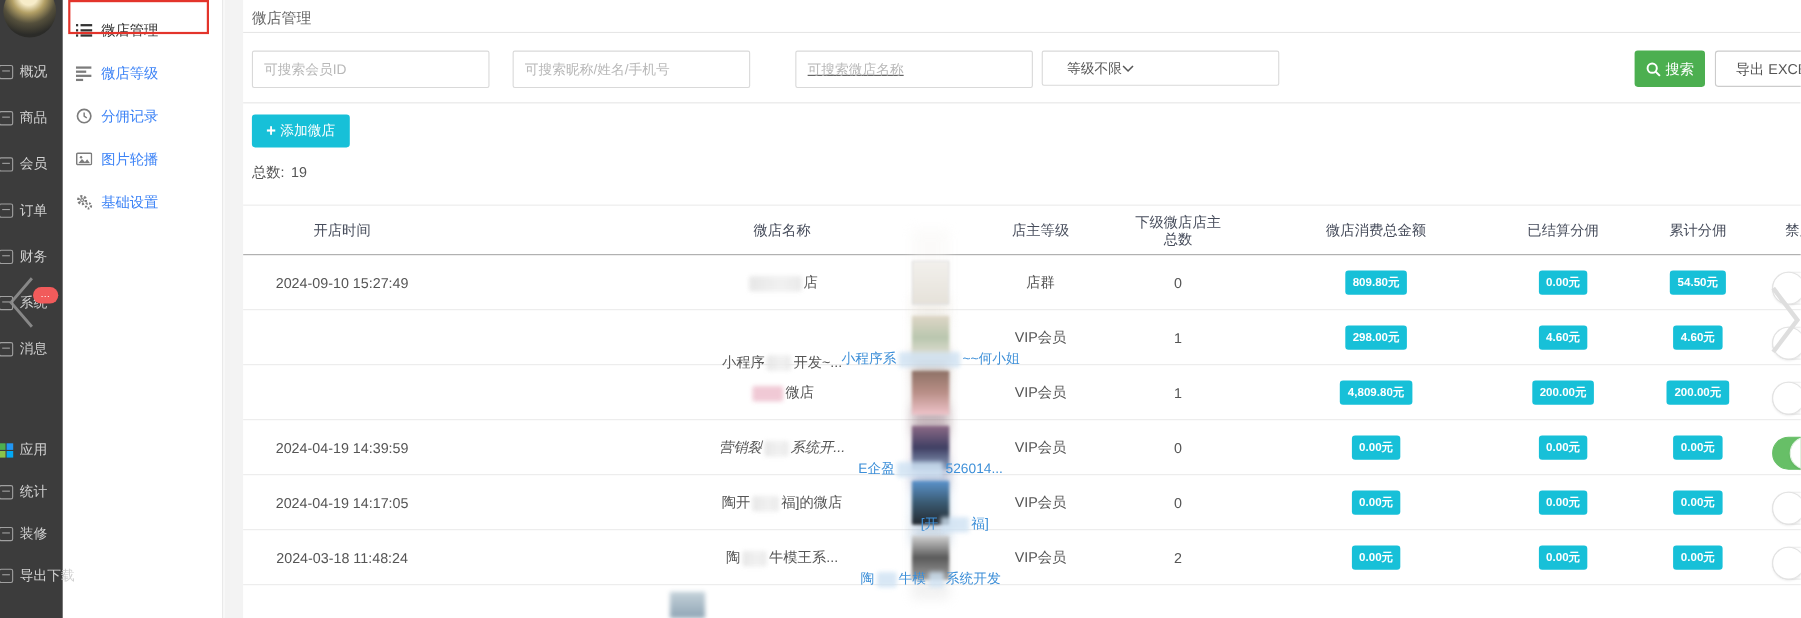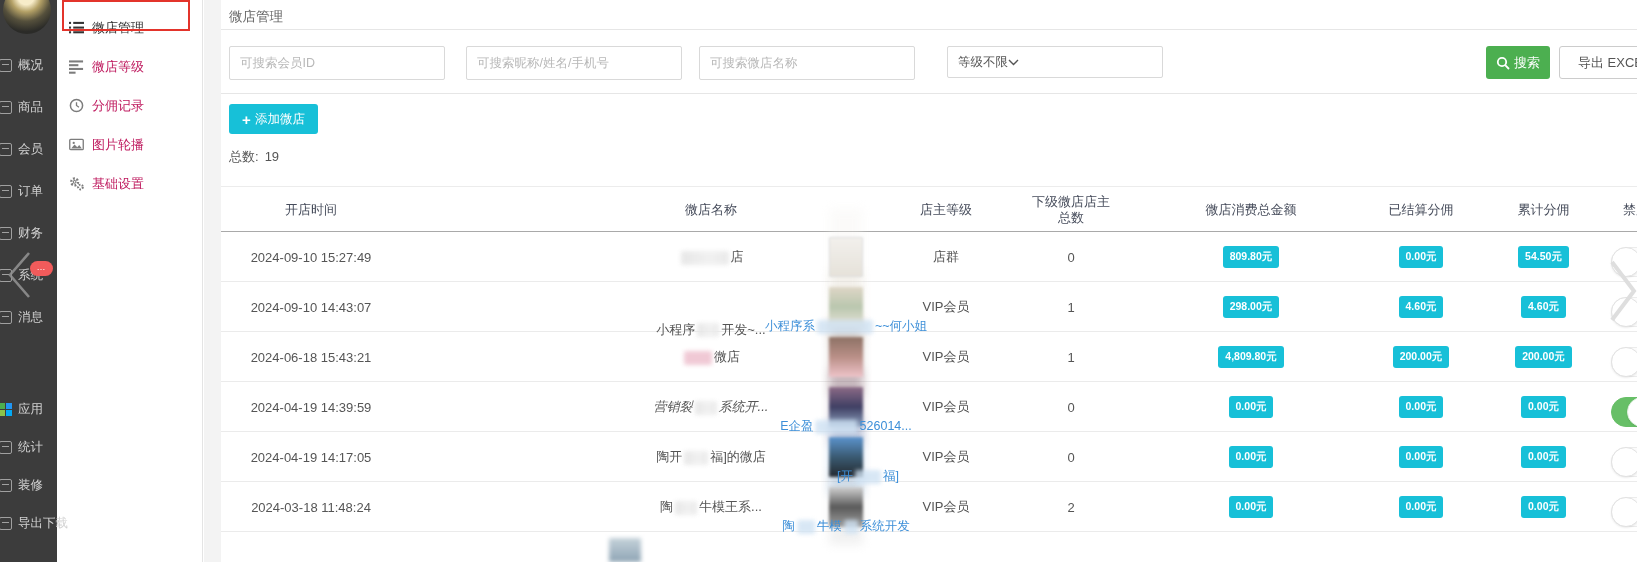--- a/index.html
+++ b/index.html
@@ -23,40 +23,40 @@
   .mi.colorful{border:none;display:grid;grid-template-columns:1fr 1fr;gap:1px;}
   .mi.colorful::after{display:none;}
   .mi.colorful i{display:block;}
   #msg-badge{position:absolute;left:30px;top:261px;width:23px;height:15px;border-radius:8px;background:var(--badge-red);
     color:#fff;font-size:9px;line-height:12px;text-align:center;letter-spacing:1px;z-index:7;}
   #collapse-chevron{position:absolute;left:2px;top:250px;z-index:6;}
 
   
   #sub-sidebar{position:absolute;left:57px;top:0;width:146px;height:562px;background:#fff;border-right:1px solid #e4e4e4;z-index:4;}
   #sub-menu{padding-top:8px;}
-  .s-item{display:flex;align-items:center;height:39px;padding-left:12px;font-size:13px;color:#be185d;cursor:pointer;white-space:nowrap;}
+  .s-item{display:flex;align-items:center;height:39px;padding-left:12px;font-size:13px;color:#3b82f6;cursor:pointer;white-space:nowrap;}
   .s-item .sicon{width:15px;height:15px;margin-right:8px;flex-shrink:0;color:#7c7c7c;}
   .s-item.selected{color:#333;}
   .s-item.selected .sicon{color:#333;}
   #red-box{position:absolute;left:5px;top:0px;width:128px;height:31px;border:2px solid var(--red);pointer-events:none;z-index:8;}
 
   #gap-strip{position:absolute;left:204px;top:0;width:17px;height:562px;background:#f3f3f3;z-index:3;}
 
   
   #content{position:absolute;left:221px;top:0;width:1416px;height:562px;background:#fff;}
   #page-title{position:absolute;left:8px;top:8px;font-size:13.5px;color:#666;}
   .h-divider{position:absolute;left:0;width:1416px;height:1px;background:#e6e6e6;}
   #divider-title{top:29px;} #divider-filter{top:93px;}
 
   .f-input{position:absolute;top:46px;height:32px;width:216px;border:1px solid #d9d9d9;border-radius:2px;
     padding:16px 10px;font-size:12.5px;color:#555;outline:none;}
   .f-input::placeholder{color:#b8b8b8;}
-  #f-member{left:8px;} #f-nick{left:245px;} #f-store{left:478px;}
+  #f-member{left:8px;} #f-nick{left:245px;} #f-store{left:502px;text-decoration:underline;}
   #f-level{position:absolute;left:726px;top:46px;width:216px;height:32px;border:1px solid #d9d9d9;border-radius:2px;
-    display:flex;align-items:center;padding:0 10px;font-size:12.5px;color:#555;cursor:pointer;background:#fff;}
+    display:flex;align-items:center;padding:0 22px;font-size:12.5px;color:#555;cursor:pointer;background:#fff;}
   #search-btn{position:absolute;left:1265px;top:46px;width:64px;height:33px;background:var(--green);border:none;border-radius:3px;
     color:#fff;font-size:13px;display:flex;align-items:center;justify-content:center;gap:4px;cursor:pointer;}
   #export-btn{position:absolute;left:1338px;top:46px;width:160px;height:33px;background:#fff;border:1px solid #ccc;border-radius:3px;
     color:#555;font-size:13px;text-align:left;padding-left:18px;cursor:pointer;}
   #add-btn{position:absolute;left:8px;top:104px;width:89px;height:30px;background:var(--cyan);border:none;border-radius:3px;
     color:#fff;font-size:12.5px;display:flex;align-items:center;justify-content:center;gap:4px;cursor:pointer;}
   #add-btn .plus{font-size:15px;font-weight:bold;line-height:1;}
   #total{position:absolute;left:8px;top:148px;font-size:13px;color:#555;}
   #total-val{margin-left:6px;}
 
@@ -296,21 +296,20 @@
             <div class="c x8">
               <span class="badge">54.50元</span>
             </div>
             <div class="c x9">
               <div class="toggle">
                 <div class="knob"></div>
               </div>
             </div>
           </div>
           <div class="t-row">
-            <div class="c x1">2024-09-10 14:43:07</div>
             <div class="c x2">
               <div style="white-space: nowrap; margin-top: 45px;"><span class="seg-t">小程序</span><span class="seg-b" style="width: 22px;"></span><span class="seg-t">开发~...</span></div>
             </div>
             <div class="c x3 owner-cell">
               <div class="blur-strip" style="background: rgb(222, 214, 198);"></div>
               <div class="avatar-img" style="background: linear-gradient(rgb(222, 214, 198), rgb(185, 198, 174), rgb(233, 228, 218));"></div>
               <div class="owner-link" style="white-space: nowrap;"><span class="seg-t">小程序系</span><span class="seg-b" style="width: 56px;"></span><span class="seg-t">~~何小姐</span></div>
             </div>
             <div class="c x4">VIP会员</div>
             <div class="c x5">1</div>
@@ -323,21 +322,20 @@
             <div class="c x8">
               <span class="badge">4.60元</span>
             </div>
             <div class="c x9">
               <div class="toggle">
                 <div class="knob"></div>
               </div>
             </div>
           </div>
           <div class="t-row">
-            <div class="c x1">2024-06-18 15:43:21</div>
             <div class="c x2">
               <div style="white-space: nowrap;"><span class="seg-b" style="width: 28px; background: rgb(238, 192, 206);"></span><span class="seg-t">微店</span></div>
             </div>
             <div class="c x3 owner-cell">
               <div class="blur-strip" style="background: rgb(141, 113, 101);"></div>
               <div class="avatar-img" style="background: linear-gradient(rgb(141, 113, 101), rgb(185, 143, 135), rgb(238, 195, 201));"></div>
             </div>
             <div class="c x4">VIP会员</div>
             <div class="c x5">1</div>
             <div class="c x6">

